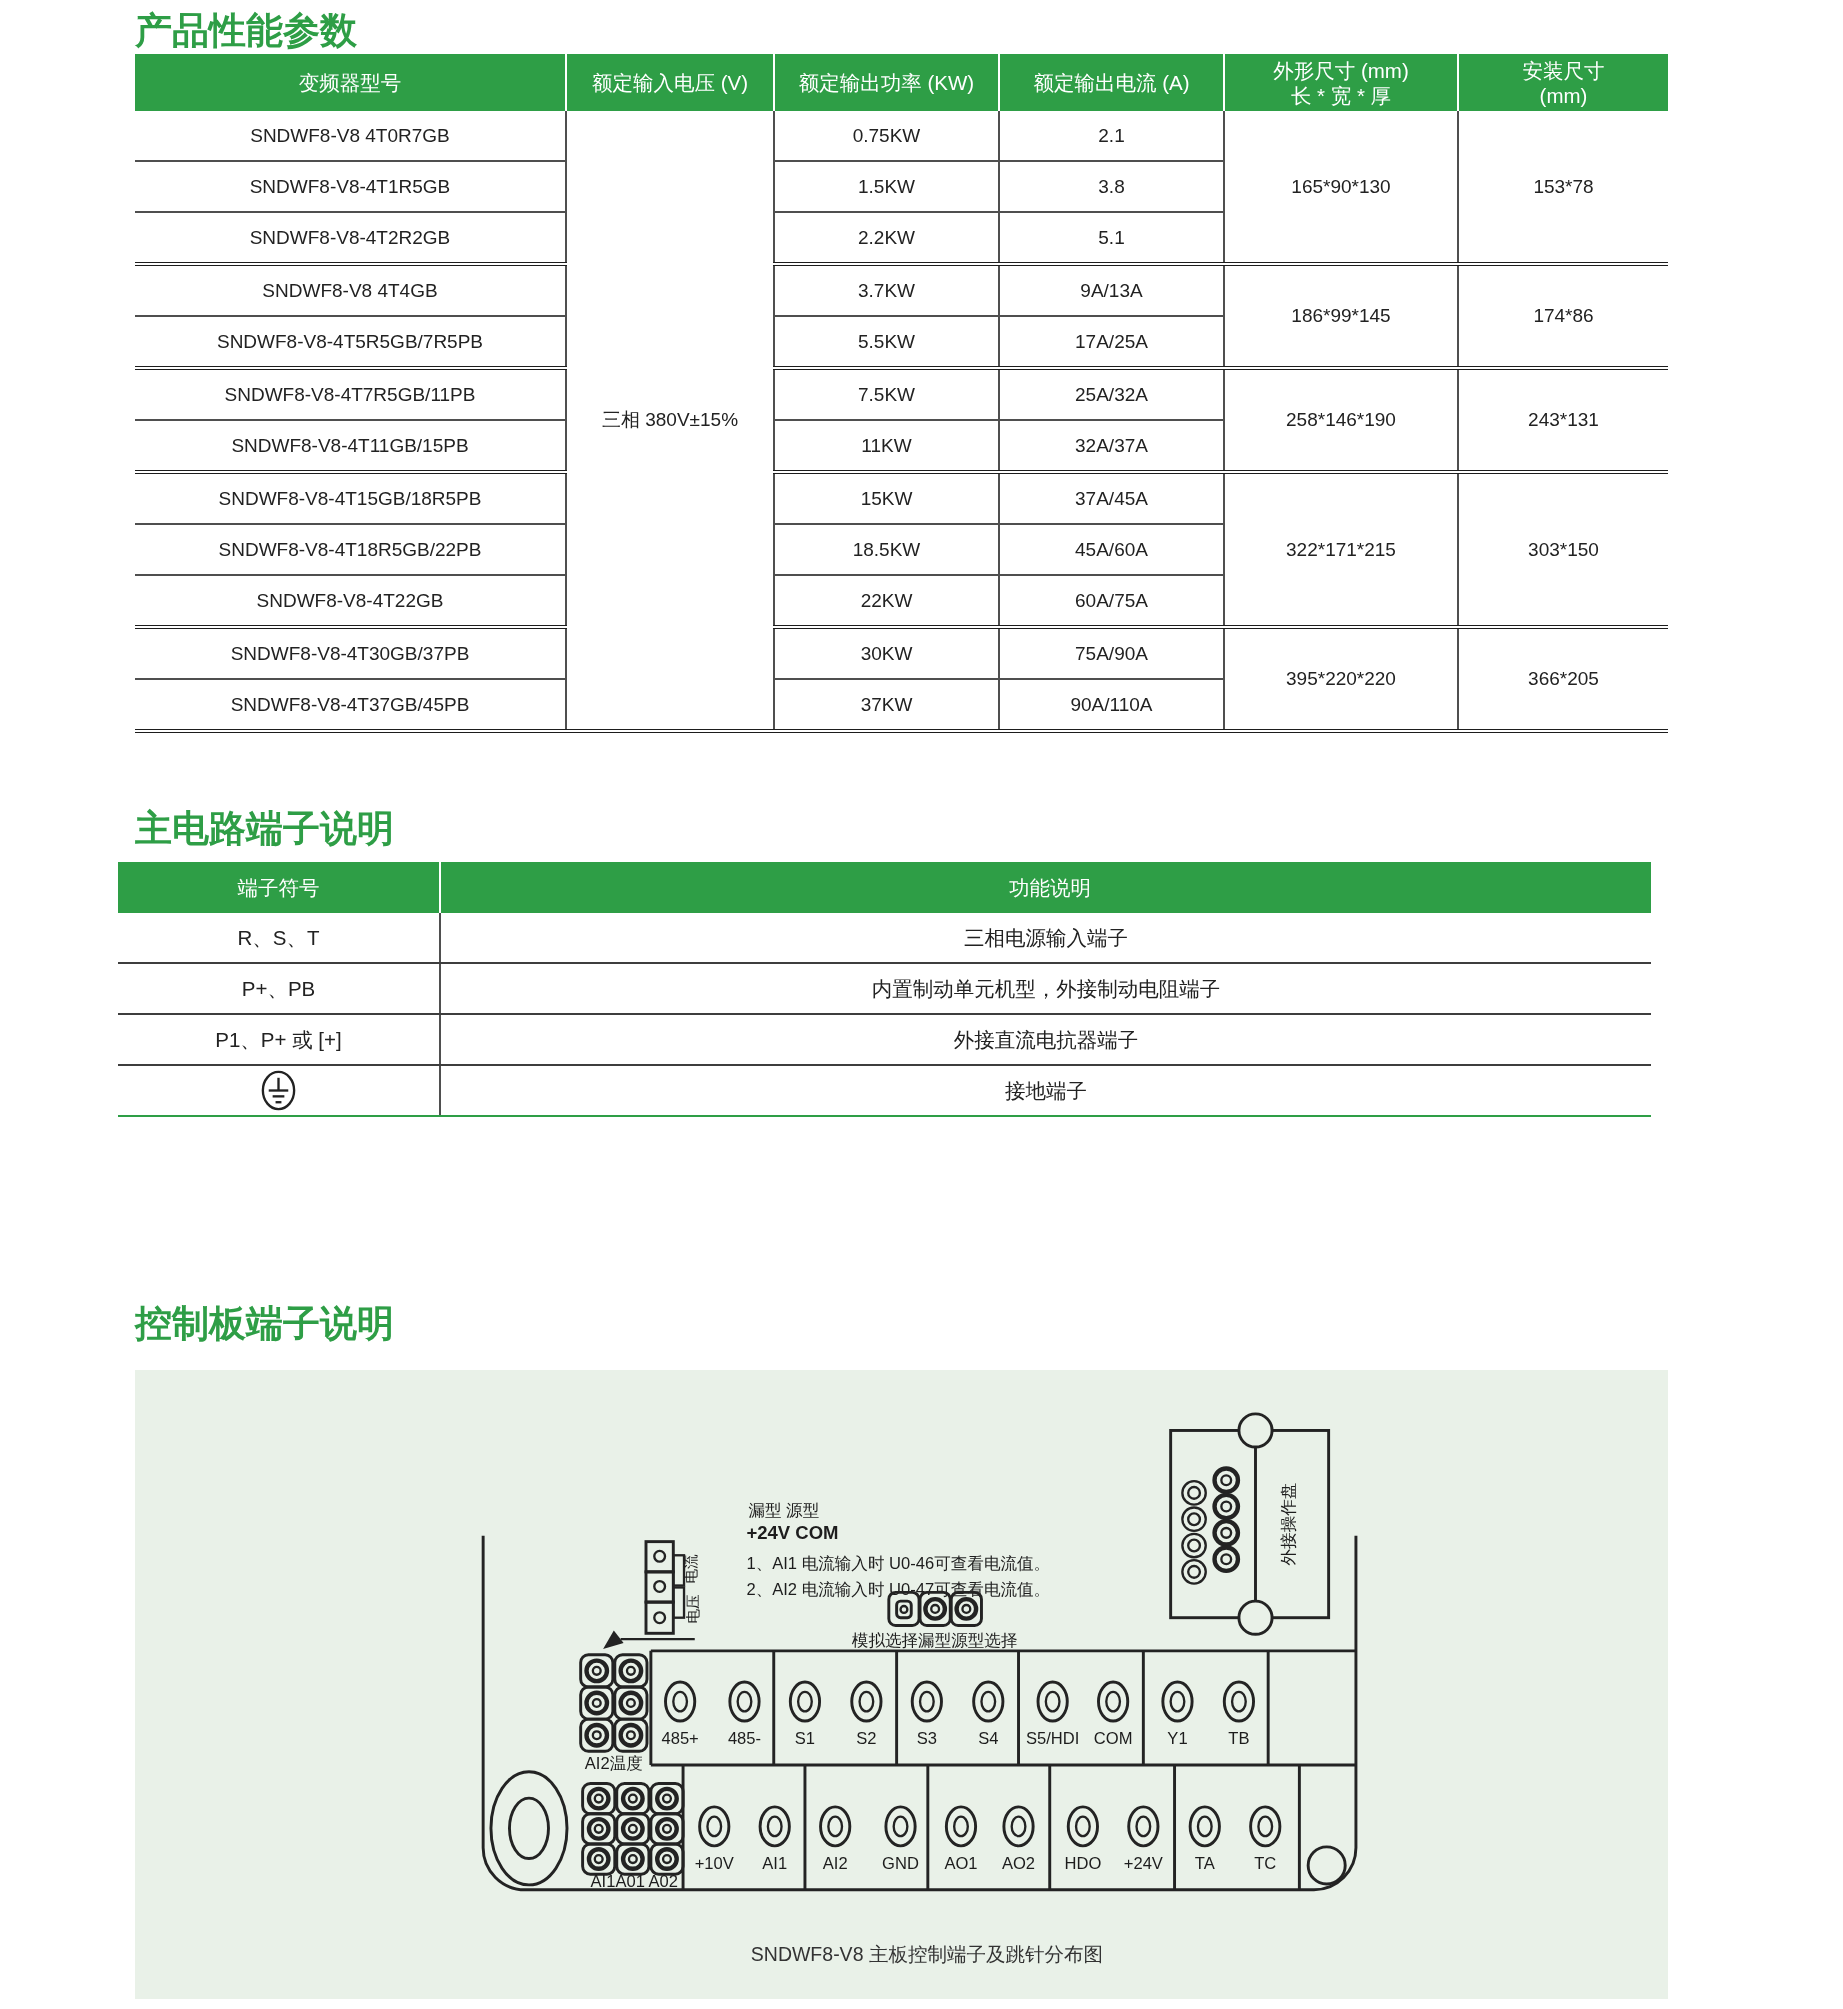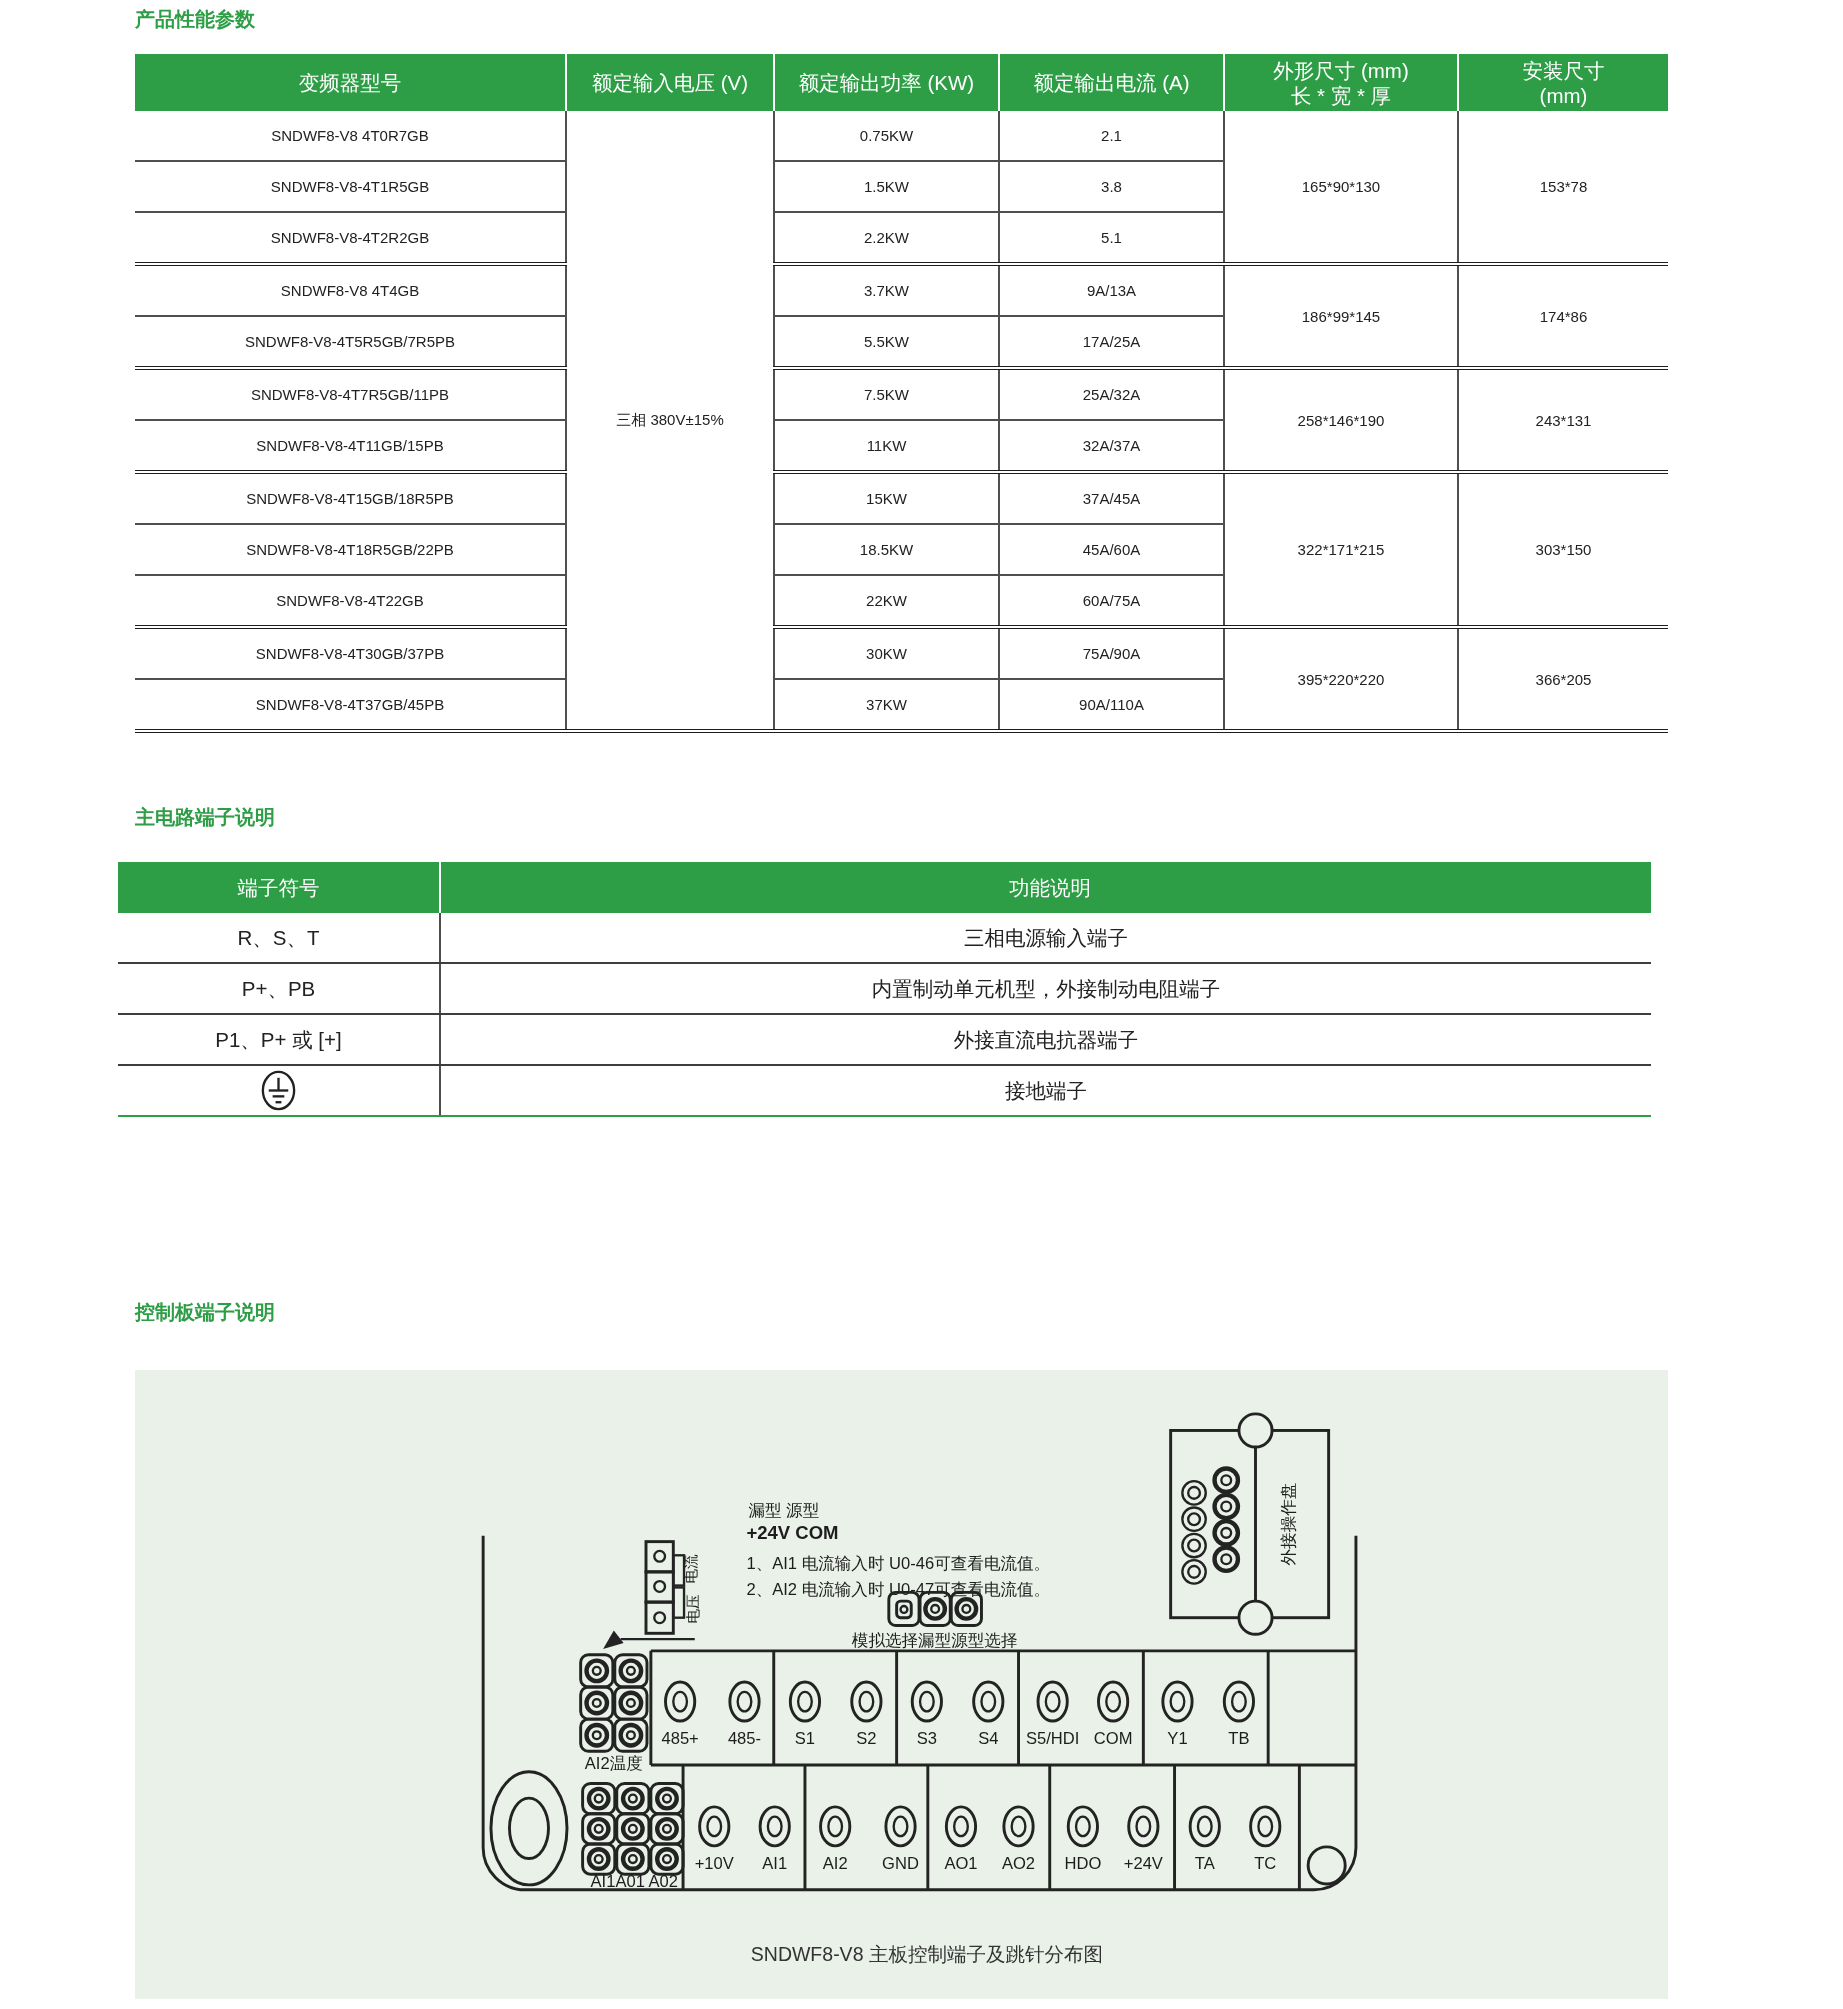--- a/index.html
+++ b/index.html
@@ -1,29 +1,29 @@
 <!DOCTYPE html>
 <html><head>
 <meta charset="utf-8">
 <style>
   html,body { margin:0; padding:0; background:#fff; }
   #page { position:relative; width:1843px; height:2010px; background:#ffffff;
           font-family:"Liberation Sans", sans-serif; color:#222; overflow:hidden; }
 
-  .sec-title { position:absolute; left:135px; font-size:20px; font-weight:bold; color:#2e9e46; }
+  .sec-title { position:absolute; left:135px; font-size:37px; font-weight:bold; color:#2e9e46; }
 
   table { border-collapse:collapse; table-layout:fixed; }
   th, td { padding:0; text-align:center; vertical-align:middle; }
 
   
   #perf-table { position:absolute; left:135px; top:54px; width:1533px; }
   #perf-table th { background:#2e9e46; color:#fff; font-weight:normal; font-size:20.5px;
                    height:57px; line-height:25px; }
   #perf-table th + th { border-left:2px solid #ffffff; }
-  #perf-table td { height:49px; font-size:15px; color:#222;
+  #perf-table td { height:49px; font-size:19px; color:#222;
                    border-bottom:2px solid #4f4f4f; background:#fff; }
   #perf-table td.vl { border-left:2px solid #4f4f4f; }
   #perf-table td.gb { border-bottom:4.9px double #1d1d1d; }
 
   
   #mc-table { position:absolute; left:118px; top:862px; width:1533px; }
   #mc-table th { background:#2e9e46; color:#fff; font-weight:normal; font-size:20.5px; height:51px; }
   #mc-table th + th { border-left:2px solid #ffffff;padding-left:8px; }
   #mc-table td { height:49px; font-size:20.5px; border-bottom:2px solid #3d3d3d; background:#fff; }
   #mc-table td.vl { border-left:2px solid #4f4f4f; }

